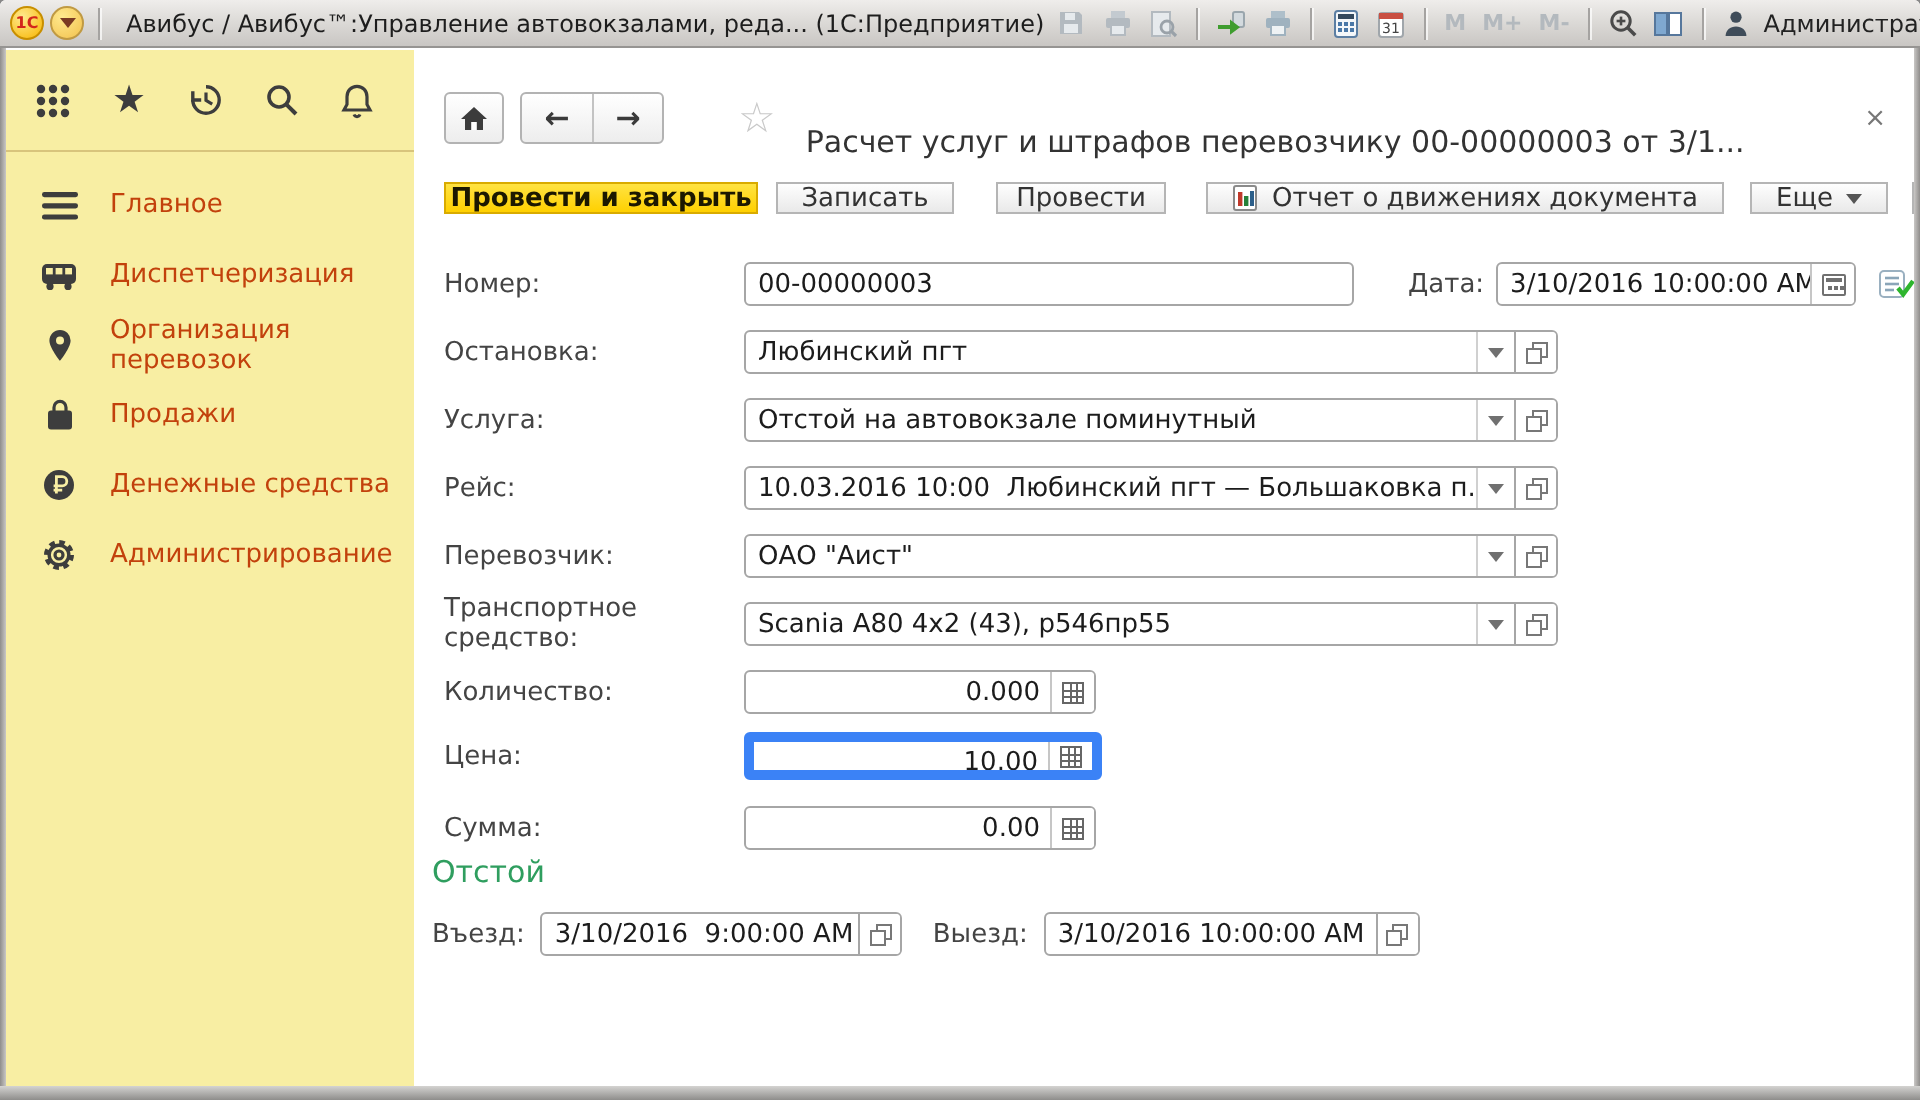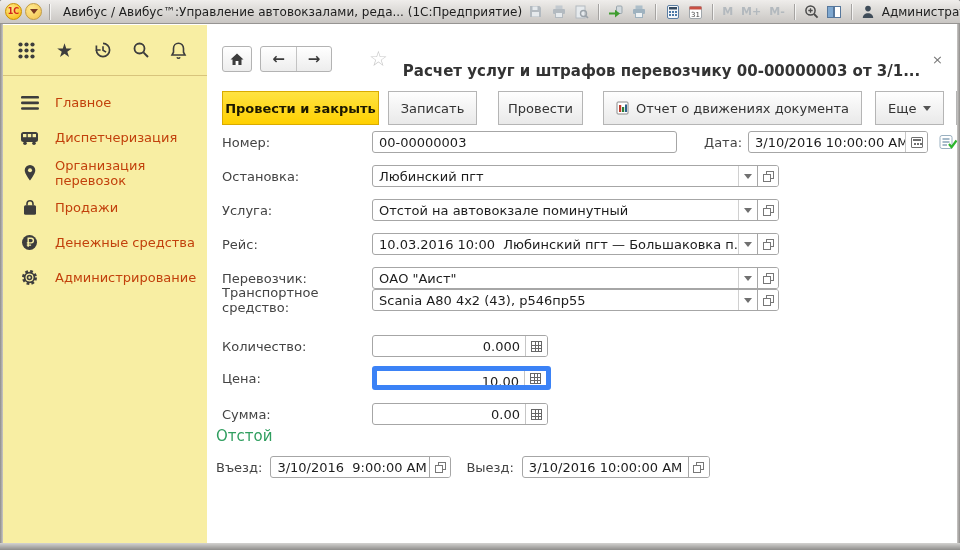--- a/index.html
+++ b/index.html
@@ -36,25 +36,25 @@
   .sb-item span.lbl{font-size:13px;color:#c2410c;}
   
   .main{position:absolute;left:207px;top:25px;right:3px;bottom:7px;background:#fff;}
   .form-header{position:absolute;top:20px;left:15px;right:12px;height:28px;display:flex;align-items:center;}
   .hbtn{width:30px;height:26px;background:linear-gradient(#fff,#ededed);border:1px solid #b3b3b3;border-radius:3px;
     display:flex;align-items:center;justify-content:center;}
   .navgroup{display:flex;margin-left:8px;border:1px solid #b3b3b3;border-radius:3px;overflow:hidden;height:26px;background:linear-gradient(#fff,#ededed);}
   .navgroup .nbtn{width:35px;display:flex;align-items:center;justify-content:center;font-size:15px;font-weight:bold;color:#3a3a3a;}
   .navgroup .nbtn + .nbtn{border-left:1px solid #c3c3c3;}
   .hstar{margin-left:37px;font-size:21px;color:#c9c9c9;line-height:1;}
-  .htitle{margin-left:15px;font-size:15px;font-weight:bold;color:#333;white-space:nowrap;overflow:hidden;margin-top:24px;}
+  .htitle{margin-left:15px;font-size:15px;font-weight:normal;color:#333;white-space:nowrap;overflow:hidden;margin-top:24px;}
   .hclose{margin-left:auto;font-size:13px;color:#777;padding:0 2px;}
   
   .toolbar{position:absolute;top:66px;left:15px;height:26px;display:flex;align-items:stretch;}
-  .btn{height:34px;border:1px solid #b5b5b5;border-radius:0;background:linear-gradient(#fefefe,#e9e9e9);
+  .btn{height:16px;border:1px solid #b5b5b5;border-radius:0;background:linear-gradient(#fefefe,#e9e9e9);
     font-size:13px;color:#333;display:flex;align-items:center;justify-content:center;padding:0 12px;
     font-family:inherit;white-space:nowrap;}
   .btn.primary{background:linear-gradient(#ffe342,#ffd000);border-color:#d9ab00;font-weight:bold;color:#1c1800;}
   .btn .bico{margin-right:7px;display:flex;}
   .btn .caret{border:4px solid transparent;border-top:5px solid #555;margin:5px 0 0 7px;}
   
   .frow{position:absolute;left:15px;height:22px;display:flex;align-items:center;}
   .flabel{width:150px;flex:none;font-size:13px;color:#444;}
   .ctl{display:flex;height:22px;border:1px solid #a6a6a6;border-radius:3px;background:#fff;align-items:stretch;overflow:hidden;}
   .cval{flex:1;padding:2.5px 6px;font-size:13px;color:#1c1c1c;white-space:pre;overflow:hidden;}
@@ -395,21 +395,21 @@
         <span class="cval">ОАО "Аист"</span>
         <span class="btn-arrow">
             <i></i>
           </span>
         <span class="btn-open">
             <span class="open-ico"></span>
           </span>
       </div>
     </div>
 
-    <div class="frow" style="top:264px">
+    <div class="frow" style="top:276px">
       <span class="flabel">Транспортное средство:</span>
       <div class="ctl" style="width:407px">
         <span class="cval">Scania A80 4x2 (43), р546пр55</span>
         <span class="btn-arrow">
             <i></i>
           </span>
         <span class="btn-open">
             <span class="open-ico"></span>
           </span>
       </div>

